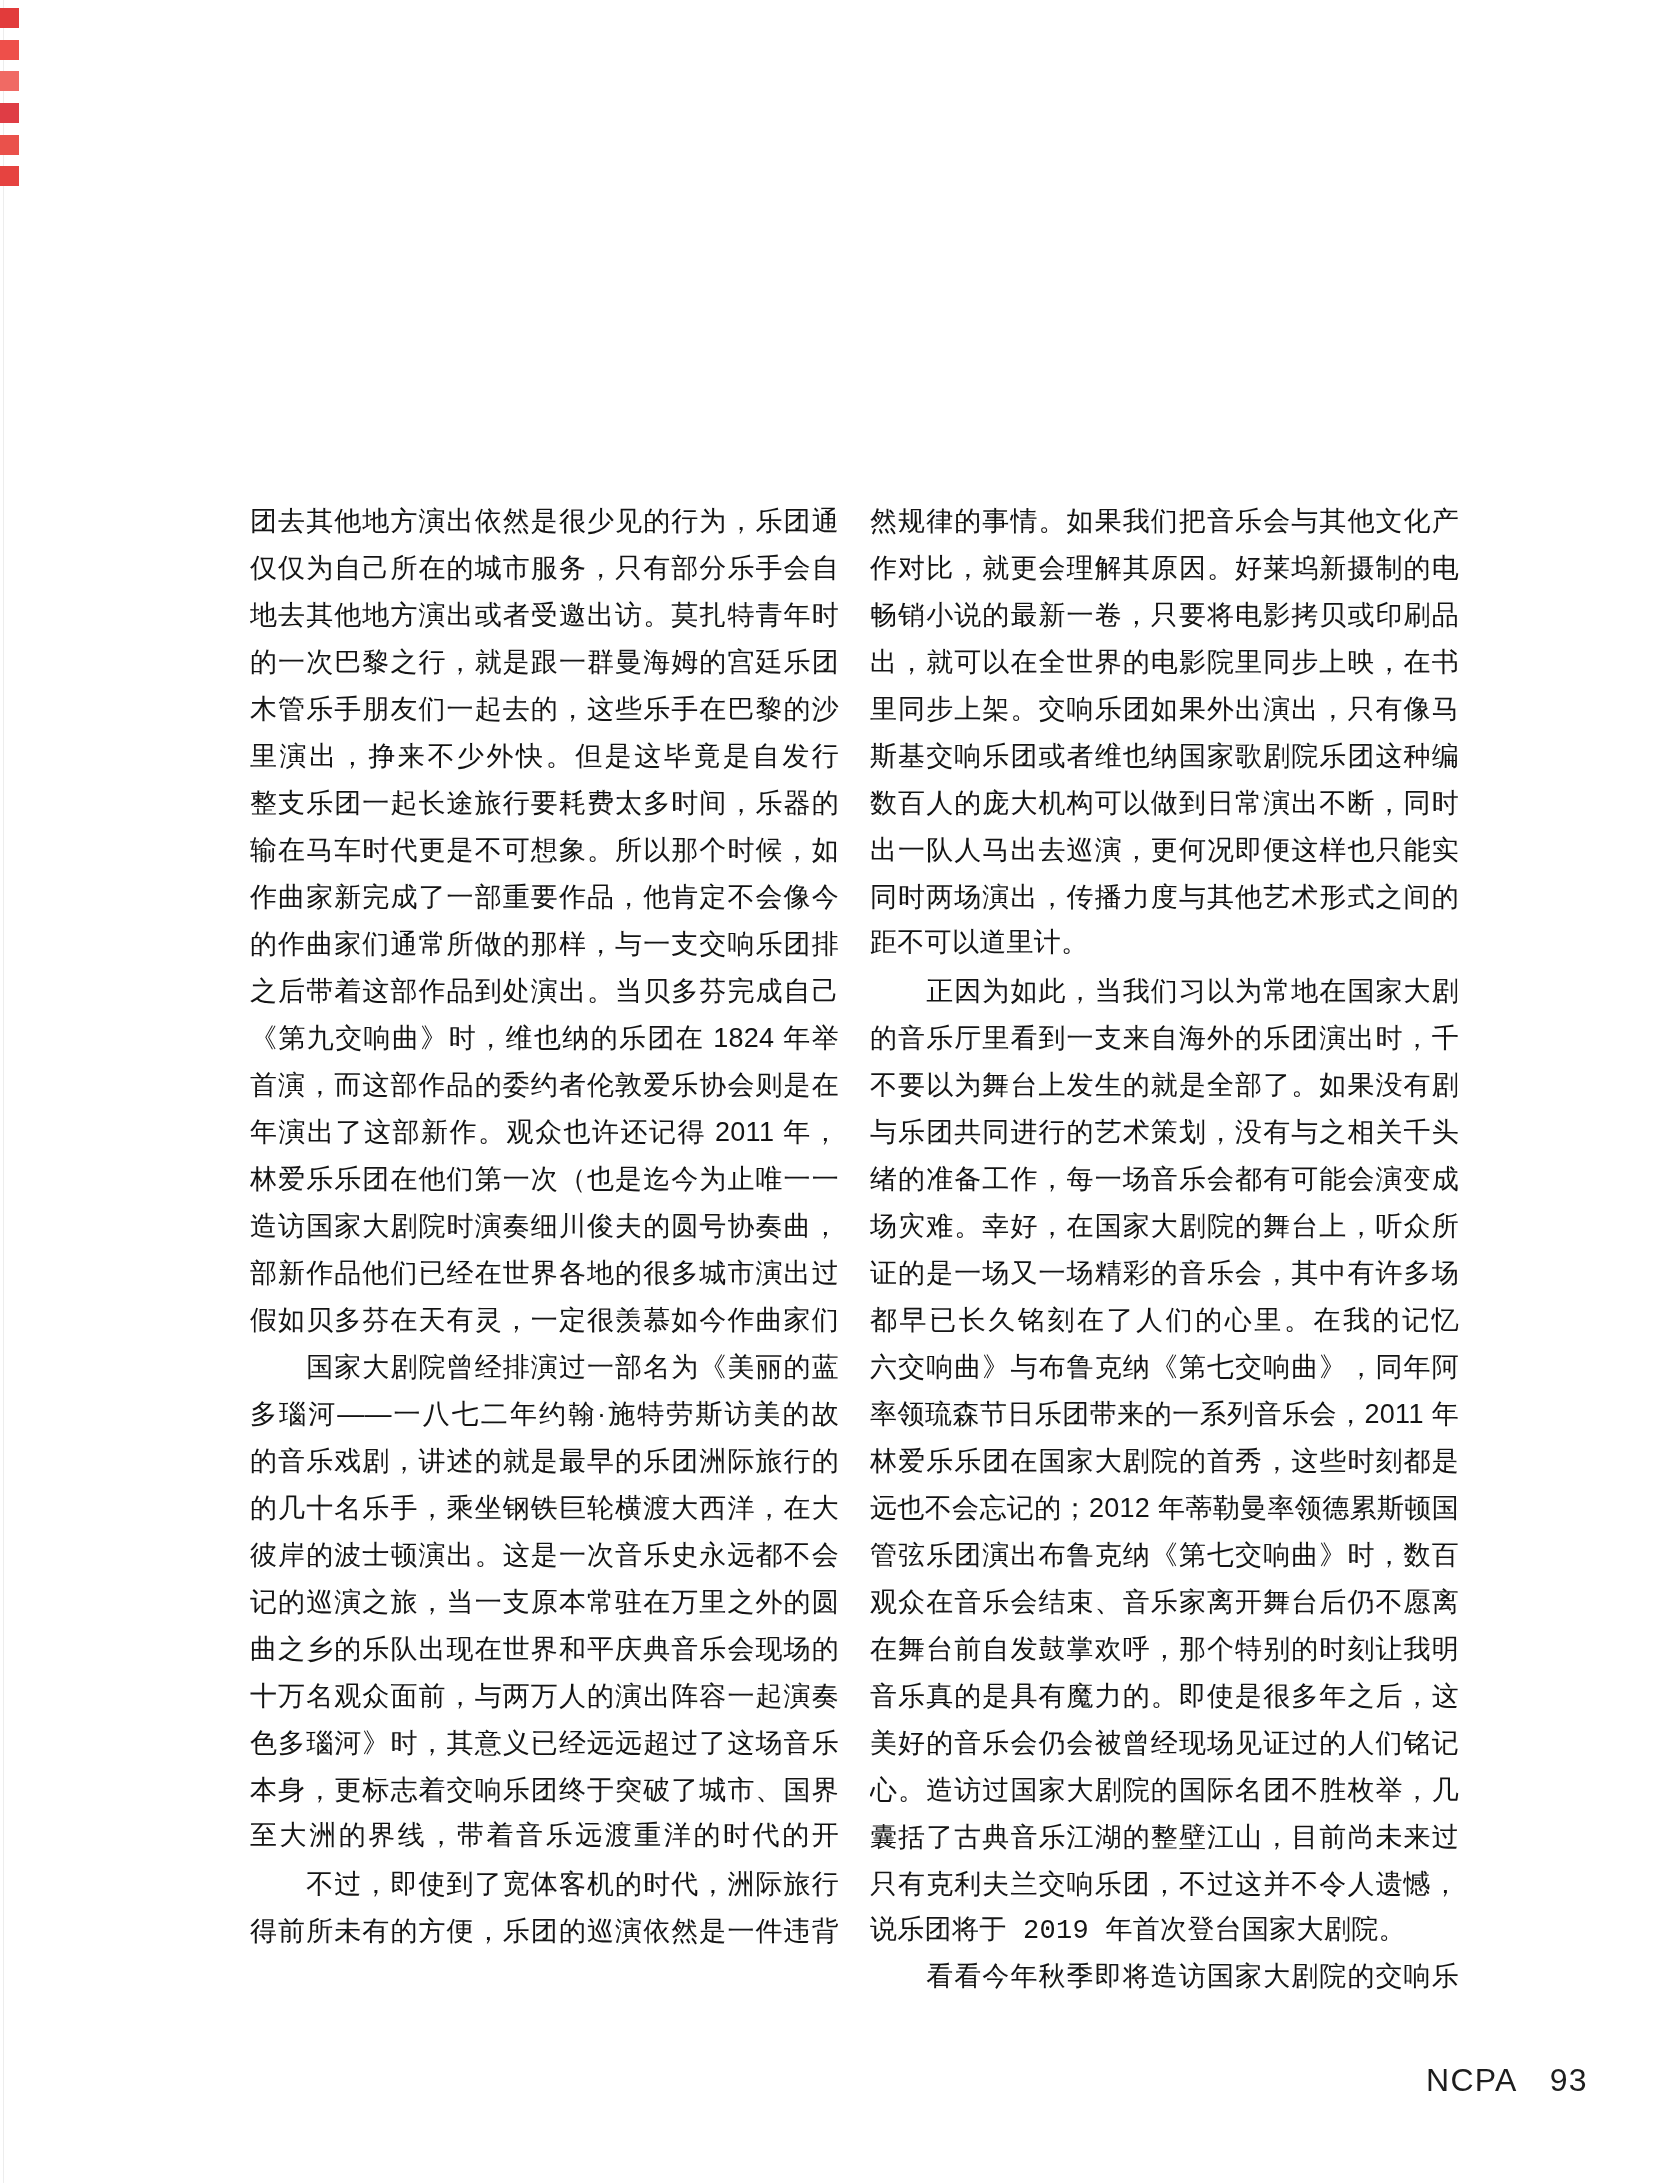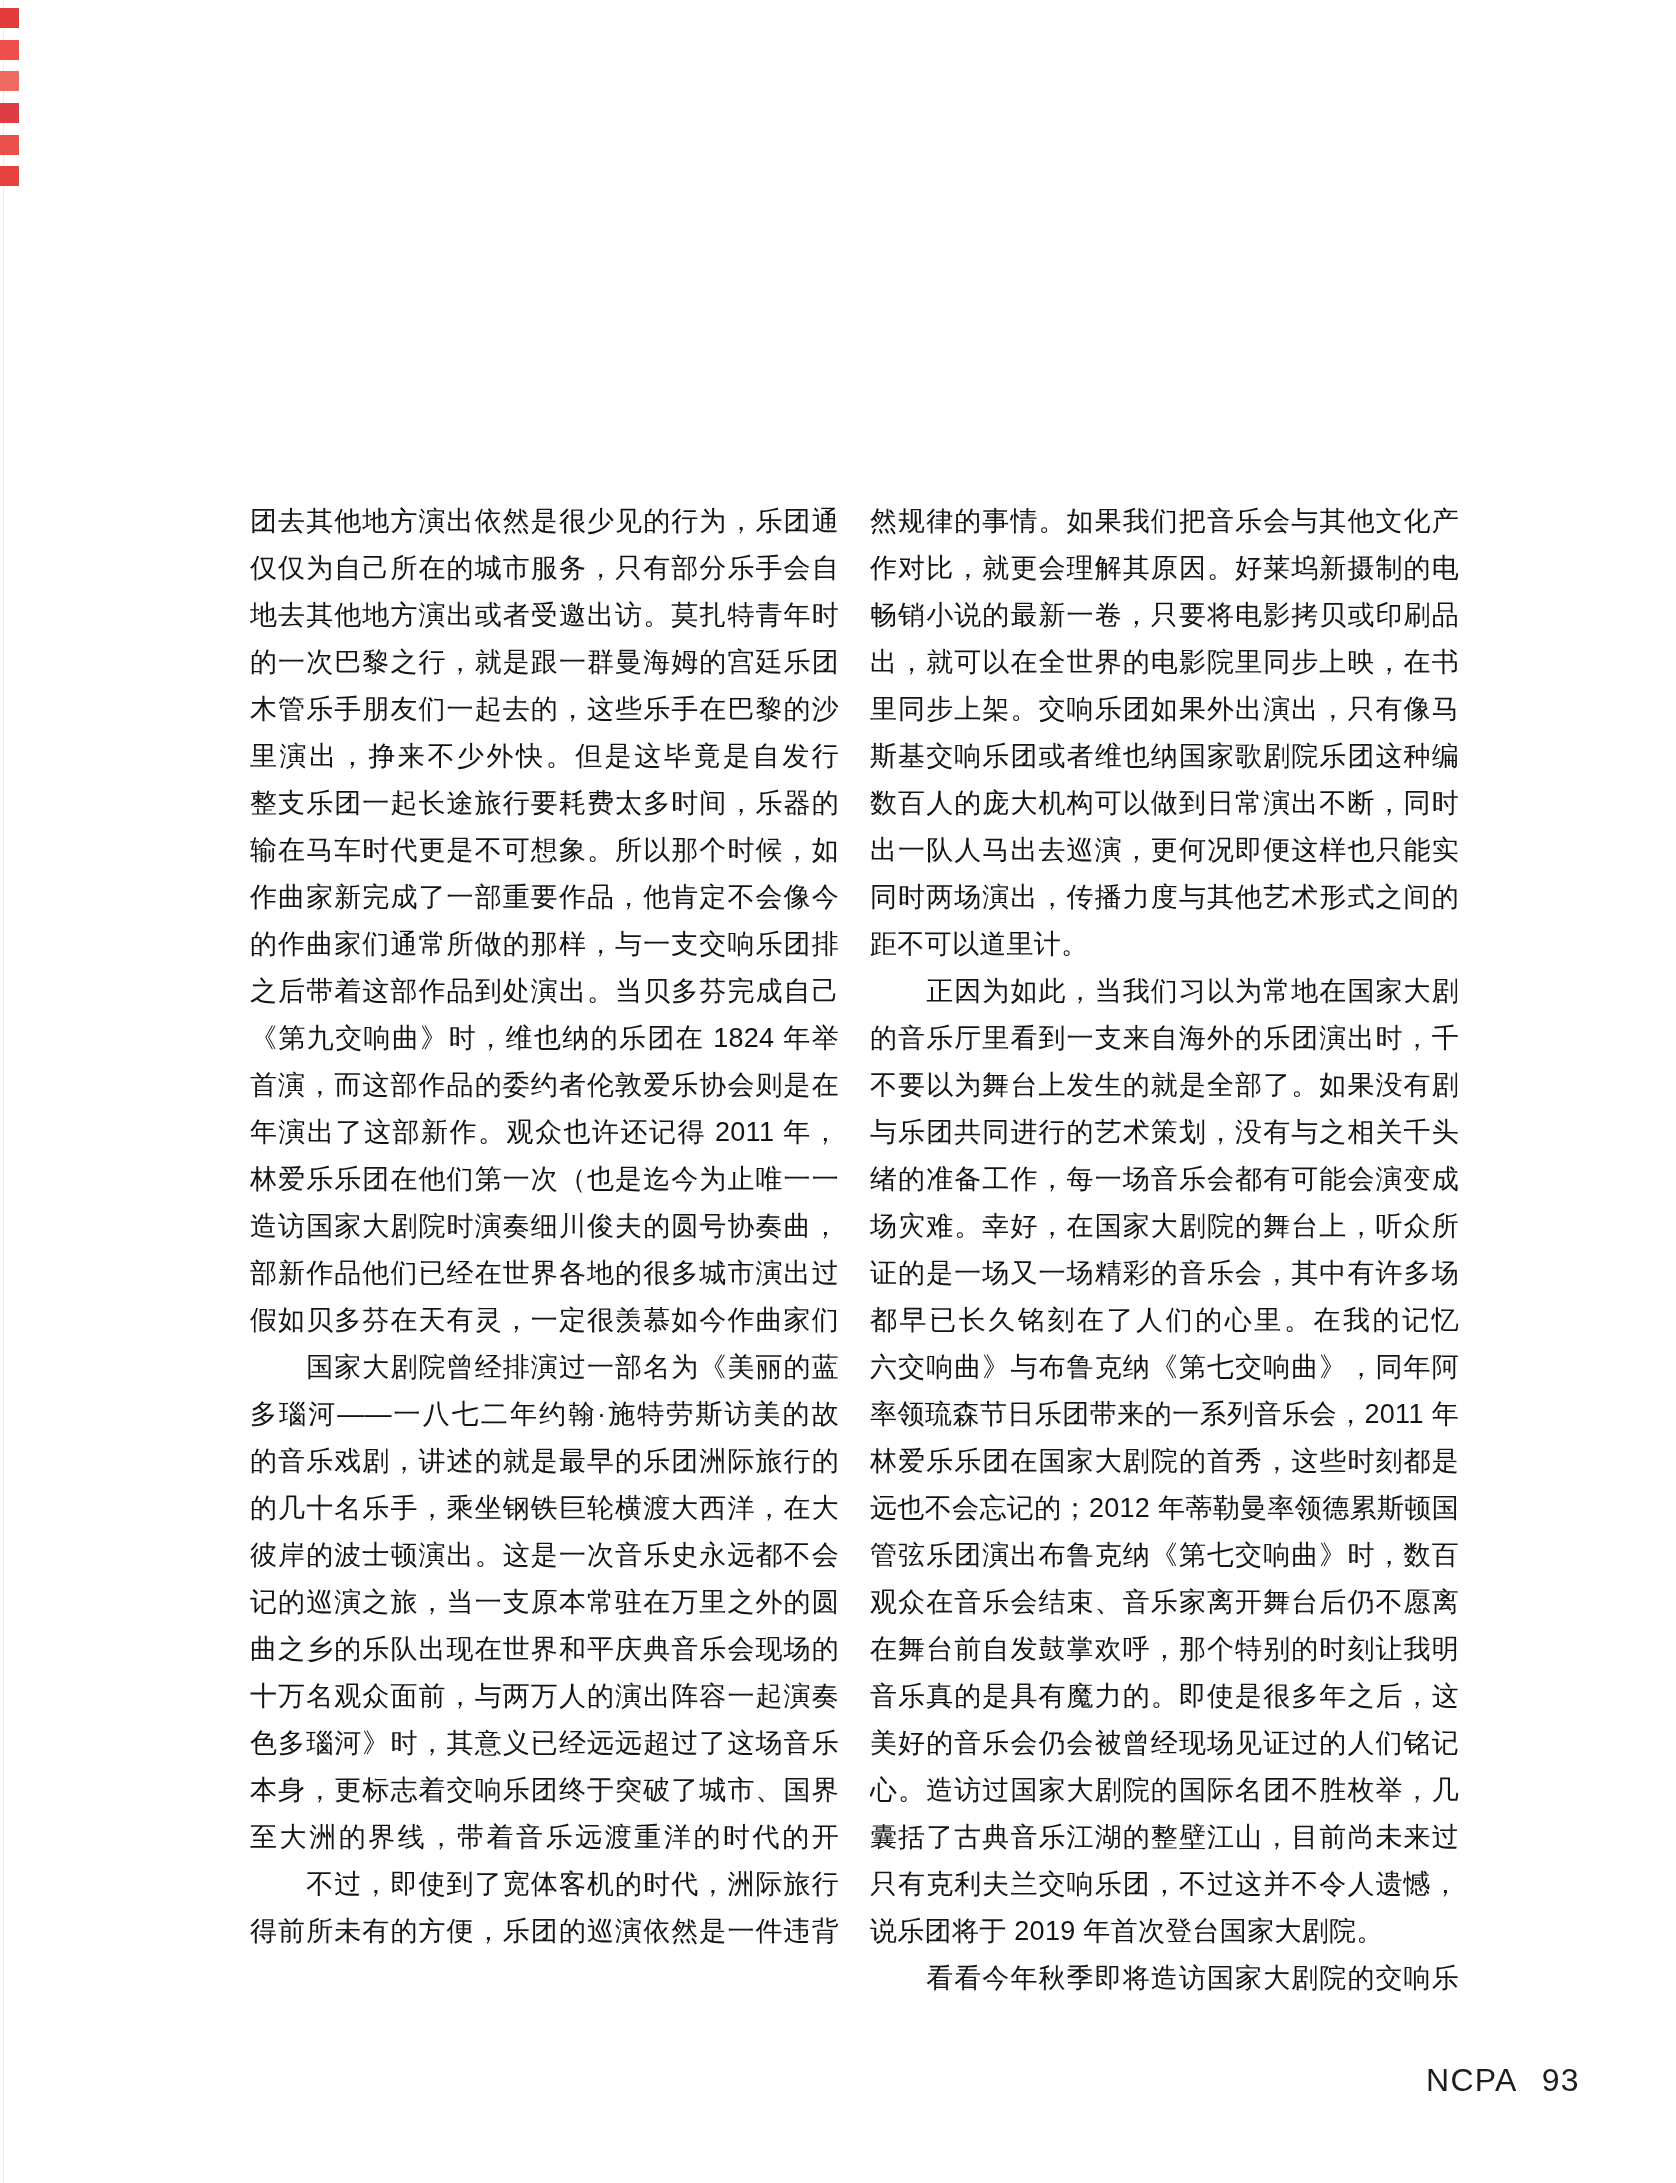--- a/index.html
+++ b/index.html
@@ -34,30 +34,30 @@
     letter-spacing: 0.3px;
   }
   #col-left  { left: 250px; }
   #col-right { left: 870px; }
   .line {
     height: 47px;
     overflow: hidden;
     text-align: justify;
     text-align-last: justify;
   }
-  .line.end { text-align-last: left; }
+  .line.end { text-align-last: left; font-family: Liberation Mono, monospace; }
 
   
   #footer {
     position: absolute;
     left: 1426px;
     top: 2064px;
     display: flex;
     align-items: flex-end;
-    gap: 24px;
+    gap: 32px;
     color: #1d1d1d;
     font-size: 32px;
     line-height: 32px;
     letter-spacing: 1.3px;
     font-weight: 400;
   }
 </style>
 </head>
 <body>
 

